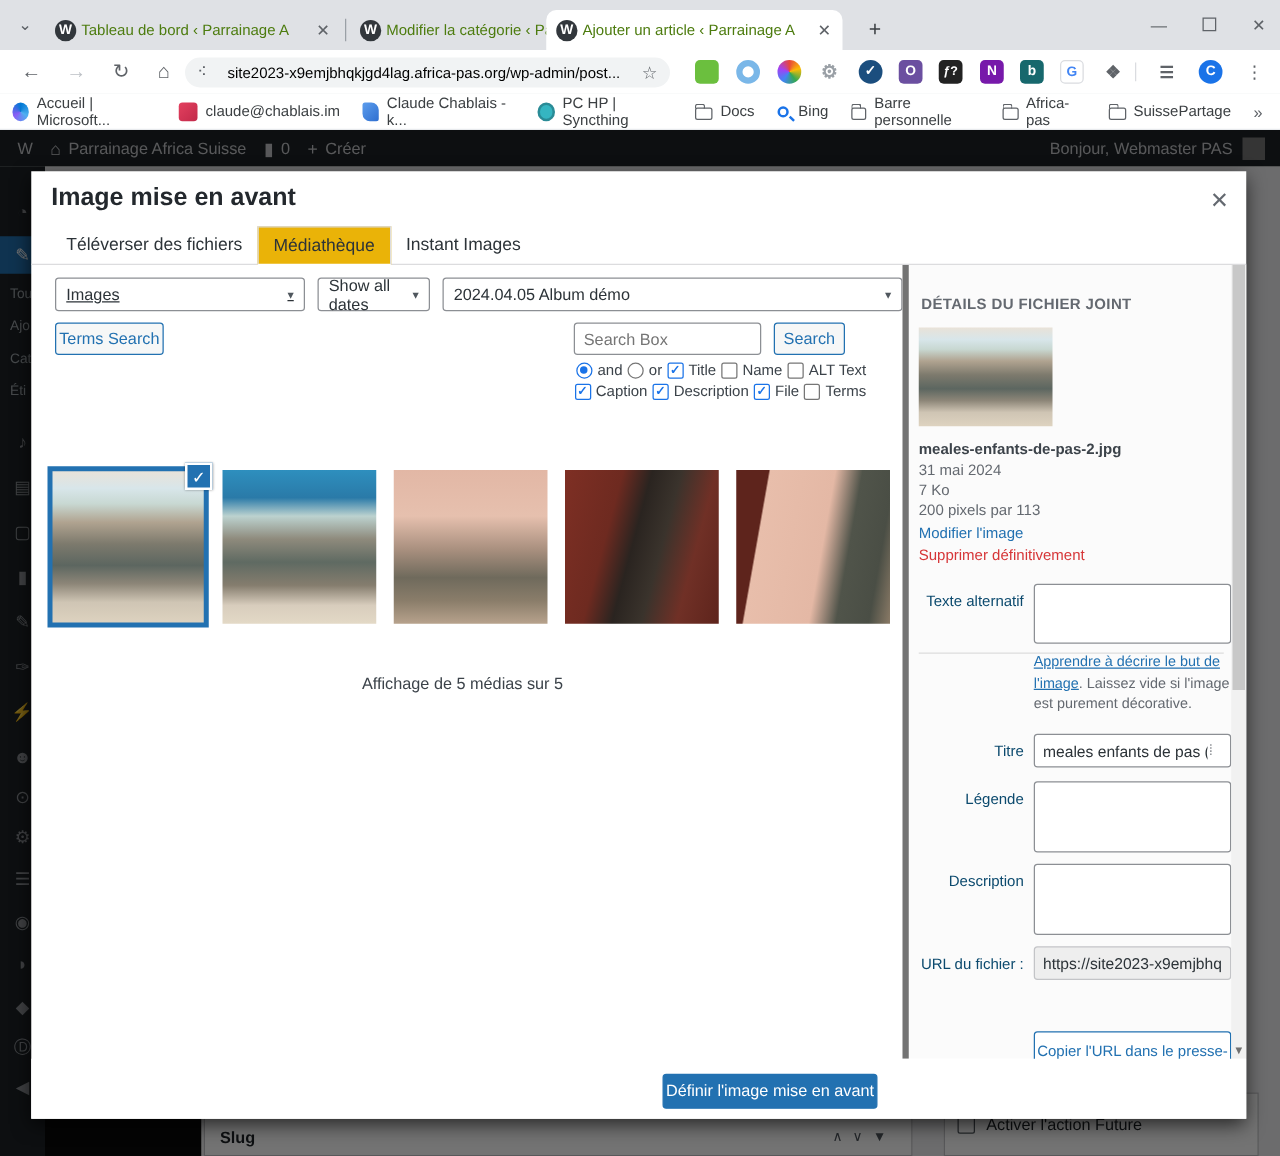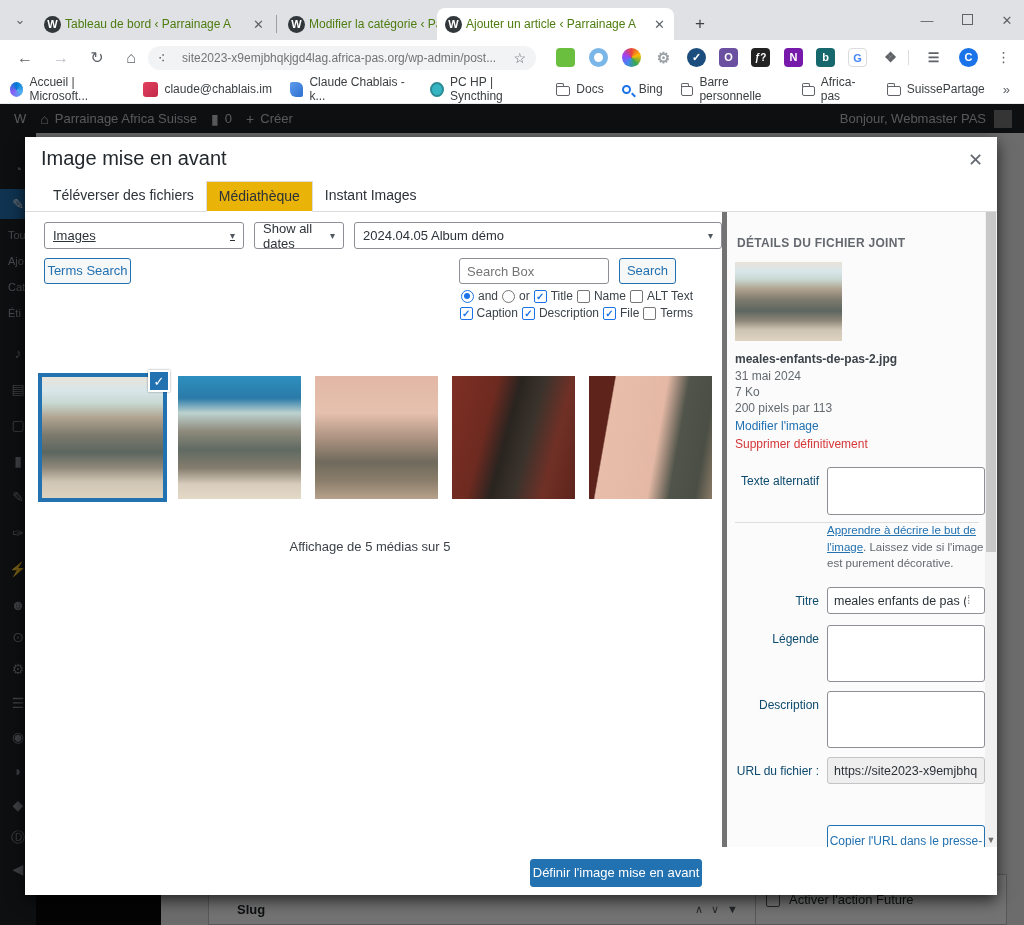--- a/index.html
+++ b/index.html
@@ -26,21 +26,21 @@
     color:#5f6368; font-size:13px; }
   .wctrl { width:14px; text-align:center; }
   .wc-max { width:11px; height:11px; border:1.5px solid #5f6368; }
 
   .toolbar { position:absolute; left:0; top:40px; width:1024px; height:35px; background:#fff; }
   .navbtn { position:absolute; top:5px; width:26px; height:26px; color:#5f6368; font-size:16px;
     text-align:center; line-height:25px; }
   .omnibox { position:absolute; left:148px; top:6px; width:388px; height:24px; background:#f1f3f4;
     border-radius:12px; display:flex; align-items:center; padding:0 10px; }
   .siteinfo { width:16px; color:#5f6368; font-size:10px; letter-spacing:1px; }
-  .url { flex:1; font-size:12px; color:#737373; margin-left:8px; white-space:nowrap; overflow:hidden; }
+  .url { flex:1; font-size:12px; color:#000000; margin-left:8px; white-space:nowrap; overflow:hidden; }
   .star { color:#5f6368; font-size:14px; }
   .ext { position:absolute; top:8px; width:19px; height:19px; border-radius:4px; color:#fff;
     font-size:11px; font-weight:bold; text-align:center; line-height:19px; }
   .pinwheel { border-radius:50%;
     background:conic-gradient(#e8453c,#fbbc05,#34a853,#4285f4,#a142f4,#e8453c); }
   .donut { border-radius:50%; background:#fff; border:5px solid #7ab7e8; }
   .gear-ext { color:#9aa0a6; font-size:15px; line-height:19px; }
   .tdiv { position:absolute; top:10px; width:1px; height:15px; background:#dadce0; }
   .avatar-c { border-radius:50%; background:#1a73e8; }
   .kebab { color:#5f6368; font-size:14px; font-weight:normal; }
@@ -72,34 +72,34 @@
   .ab-item { display:flex; align-items:center; margin-left:14px; }
   .ab-ic { margin-right:6px; font-size:14px; }
   .ab-right { margin-left:auto; margin-right:12px; display:flex; align-items:center; }
   .ab-avatar { width:18px; height:18px; background:#777; margin-left:8px; }
   .wp-sidebar { position:absolute; left:0; top:29px; width:36px; height:792px; background:#1d2327; }
   .sb-ic { position:absolute; left:0; width:36px; text-align:center; color:#8c8f94; font-size:14px; }
   .sb-active { background:#2271b1; color:#fff; }
   .sb-txt { position:absolute; left:8px; color:#9ca2a7; font-size:11px; }
   .bg-darkblock { position:absolute; left:36px; top:760px; width:125px; height:61px; background:#0a0a0a; }
   .slug-panel { position:absolute; left:163px; top:789px; width:567px; height:32px; background:#fff;
-    border:1px solid #c3c4c7; display:flex; align-items:center; padding:0 28px;margin-left:45px; }
+    border:1px solid #c3c4c7; display:flex; align-items:center; padding:0 12px; }
   .slug-title { font-size:13px; font-weight:bold; color:#1d2327; }
   .slug-icons { margin-left:auto; color:#50575e; font-size:11px; letter-spacing:8px; }
   .future-panel { position:absolute; left:755px; top:770px; width:252px; height:51px; background:#fff;
     border:1px solid #c3c4c7; display:flex; align-items:center; padding:0 10px; }
   .future-cb { width:14px; height:14px; border:1.5px solid #50575e; border-radius:2px; margin-right:9px; }
   .future-label { font-size:13px; color:#1d2327; }
   .backdrop { position:absolute; left:0; top:0; width:1024px; height:821px; background:rgba(0,0,0,0.55); }
 
   
   .modal { position:absolute; left:25px; top:33px; width:972px; height:758px; background:#fff;
     box-shadow:0 5px 15px rgba(0,0,0,.7); }
   .m-close { position:absolute; right:14px; top:12px; color:#646970; font-size:18px; }
-  .m-title { position:absolute; left:16px; top:10px; font-size:20px; font-weight:400; color:#23282d; }
+  .m-title { position:absolute; left:16px; top:10px; font-size:20px; font-weight:700; color:#23282d; }
   .m-tabs { position:absolute; left:16px; top:44px; height:31px; display:flex; font-size:14px; color:#2c3338; }
   .m-tab { padding:6px 12px; }
   .m-tab.on { background:#eab308; border:1px solid #dcdcde; border-bottom:1px solid #fff;
     position:relative; z-index:2; font-weight:400; }
   .m-tabline { position:absolute; left:0; top:74px; width:972px; height:1px; background:#dcdcde; }
 
   .wpselect { position:absolute; height:27px; border:1px solid #8c8f94; border-radius:3px; background:#fff;
     font-size:13px; color:#2c3338; display:flex; align-items:center; padding:0 8px; }
   .wpselect .car { margin-left:auto; color:#50575e; font-size:10px; }
   .btn-sec { position:absolute; background:#f6f7f7; border:1px solid #2271b1; border-radius:3px;

